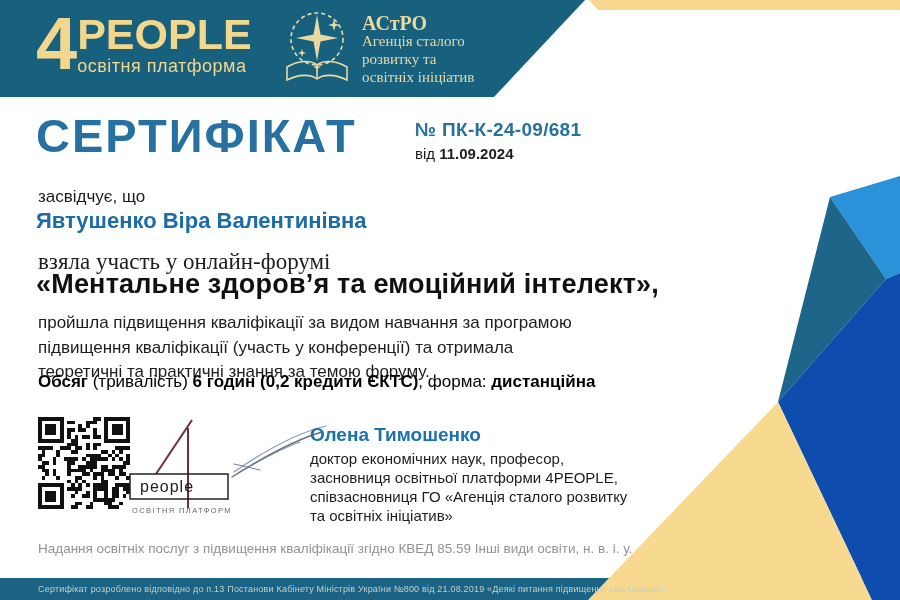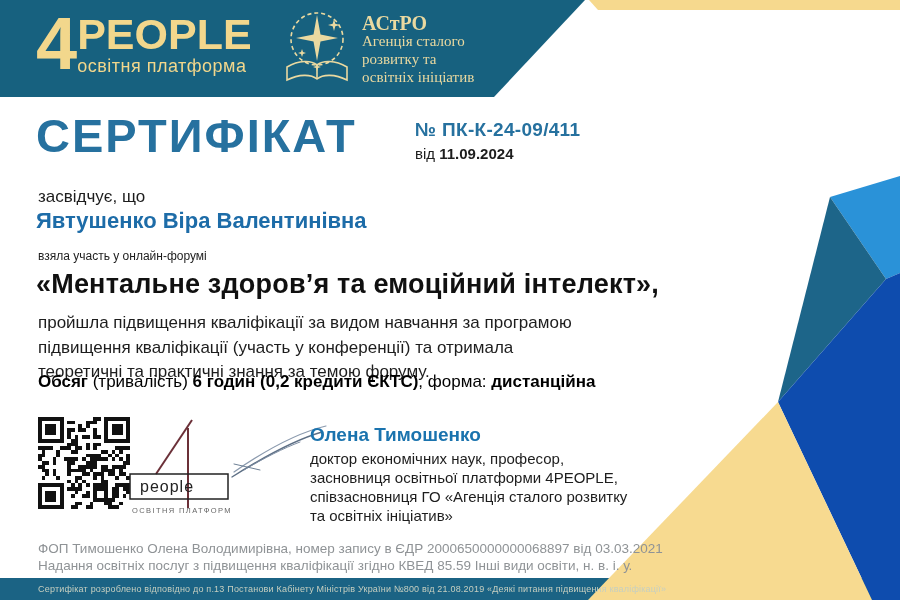--- a/index.html
+++ b/index.html
@@ -24,21 +24,21 @@
 
   
   .title{left:36px;top:108px;font-size:47px;font-weight:800;letter-spacing:2px;color:#26719f;}
   .cert-no{left:415px;top:119px;}
   .cert-no .num{font-size:19px;font-weight:700;color:#26719f;letter-spacing:.3px;}
   .cert-no .date{font-size:15px;color:#1d1d1d;margin-top:4px;}
   .cert-no .date b{font-weight:700;margin-top:44px;}
 
   .intro{left:38px;top:187px;font-size:17px;color:#1d1d1d;}
   .recipient{left:36px;top:208px;font-size:22px;font-weight:800;color:#1d6ca8;}
-  .participation{left:38px;top:249px;font-size:12px;color:#1d1d1d;}
+  .participation{left:38px;top:249px;font-size:23px;color:#1d1d1d;font-family:Liberation Serif, serif;}
   .forum-title{left:36px;top:269px;font-size:27px;font-weight:800;color:#101010;letter-spacing:.2px;}
   .desc{left:38px;top:311px;font-size:17px;line-height:24.5px;color:#1d1d1d;white-space:pre-line;}
   .volume{left:38px;top:372px;font-size:17px;color:#000000;}
   .volume b{font-weight:700;}
 
   .qr{left:38px;top:417px;width:92px;height:92px;}
   .mark{left:128px;top:414px;width:104px;height:104px;}
   .sig-strokes{left:230px;top:420px;width:100px;height:60px;}
   .sig-name{left:310px;top:424px;font-size:19px;font-weight:700;color:#1a73ae;}
   .creds{left:310px;top:449px;font-size:15px;line-height:19px;color:#1d1d1d;white-space:pre-line;}
@@ -83,21 +83,21 @@
 
 <div class="layer astro-text">
   <div class="abbr">АСтРО</div>
   <div class="name">Агенція сталого
 розвитку та
 освітніх ініціатив</div>
 </div>
 
 <div class="layer title">СЕРТИФІКАТ</div>
 <div class="layer cert-no">
-  <div class="num">№ ПК-К-24-09/411</div>
+  <div class="num">№ ПК-К-24-09/681</div>
   <div class="date"><span>від </span><b>11.09.2024</b></div>
 </div>
 
 <div class="layer intro">засвідчує, що</div>
 <div class="layer recipient">Явтушенко Віра Валентинівна</div>
 <div class="layer participation">взяла участь у онлайн-форумі</div>
 <div class="layer forum-title">«Ментальне здоров’я та емоційний інтелект»,</div>
 <div class="layer desc">пройшла підвищення кваліфікації за видом навчання за програмою
 підвищення кваліфікації (участь у конференції) та отримала
 теоретичні та практичні знання за темою форуму.</div>
@@ -332,16 +332,15 @@
     <path d="M4 44 L 30 50" stroke="#6d7f95" stroke-width="1"></path>
   </g>
 </svg>
 <div class="layer sig-name">Олена Тимошенко</div>
 <div class="layer creds">доктор економічних наук, професор,
 засновниця освітньої платформи 4PEOPLE,
 співзасновниця ГО «Агенція сталого розвитку
 та освітніх ініціатив»</div>
 
 <div class="layer footer-note">
-  <div>ФОП Тимошенко Олена Володимирівна, номер запису в ЄДР 2000650000000068897 від 03.03.2021</div>
   <div>Надання освітніх послуг з підвищення кваліфікації згідно КВЕД 85.59 Інші види освіти, н. в. і. у.</div>
 </div>
 <div class="layer bar-text">Сертифікат розроблено відповідно до п.13  Постанови Кабінету Міністрів України №800 від 21.08.2019 «Деякі питання підвищення кваліфікації»</div>
 
 </body></html>

